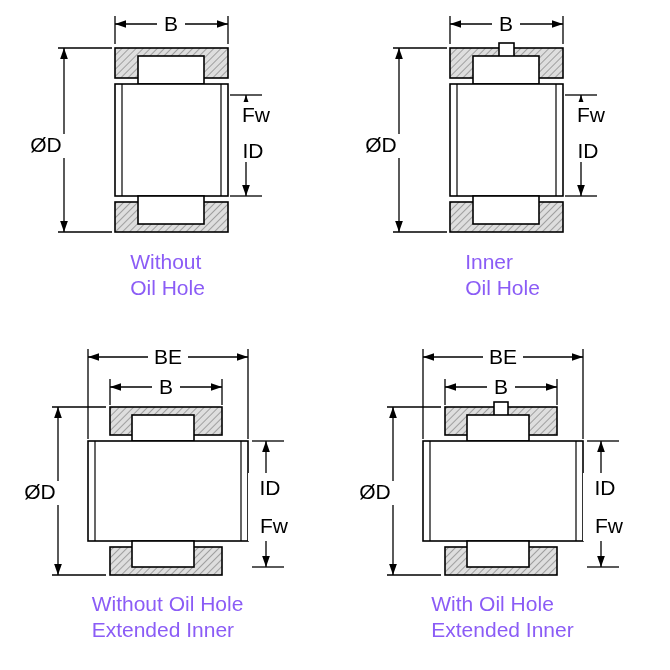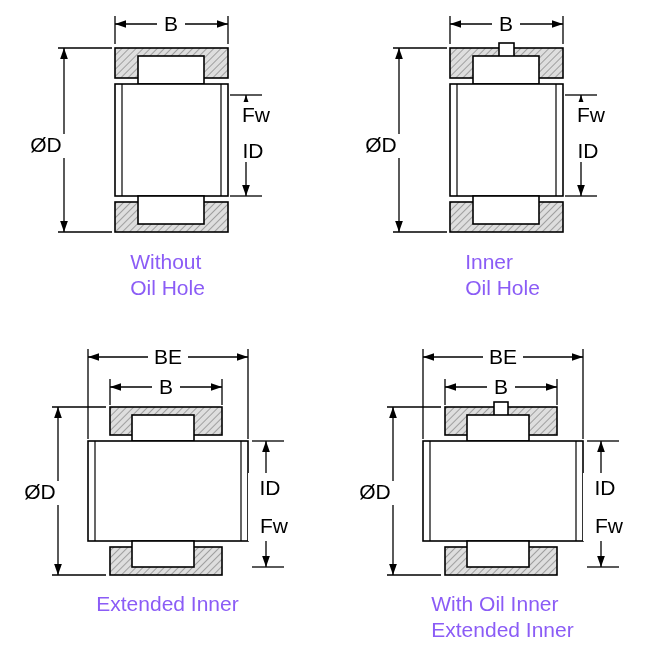--- a/index.html
+++ b/index.html
@@ -157,20 +157,21 @@
       <g>
         <line class="thin" x1="252" y1="106" x2="284" y2="106"></line>
         <line class="thin" x1="252" y1="232" x2="284" y2="232"></line>
         <line class="thin" x1="266" y1="106" x2="266" y2="232" marker-start="url(#arr)" marker-end="url(#arr)"></line>
         <rect class="mask" x="248" y="138" width="52" height="68"></rect>
         <text class="dim" x="270" y="160" text-anchor="middle">ID</text>
         <text class="dim" x="274" y="198" text-anchor="middle">Fw</text>
       </g>
     </svg>
     <figcaption class="caption">
+      <div>Without Oil Hole</div>
       <div>Extended Inner</div>
     </figcaption>
   </figure>
 
   <figure class="cell">
     <svg class="diagram" width="335" height="252" viewBox="0 0 335 252">
       <g>
         <line class="thin" x1="88" y1="14" x2="88" y2="104"></line>
         <line class="thin" x1="248" y1="14" x2="248" y2="104"></line>
         <line class="thin" x1="88" y1="22" x2="248" y2="22" marker-start="url(#arr)" marker-end="url(#arr)"></line>
@@ -204,18 +205,18 @@
       <g>
         <line class="thin" x1="252" y1="106" x2="284" y2="106"></line>
         <line class="thin" x1="252" y1="232" x2="284" y2="232"></line>
         <line class="thin" x1="266" y1="106" x2="266" y2="232" marker-start="url(#arr)" marker-end="url(#arr)"></line>
         <rect class="mask" x="248" y="138" width="52" height="68"></rect>
         <text class="dim" x="270" y="160" text-anchor="middle">ID</text>
         <text class="dim" x="274" y="198" text-anchor="middle">Fw</text>
       </g>
     </svg>
     <figcaption class="caption">
-      <div>With Oil Inner</div>
+      <div>With Oil Hole</div>
       <div>Extended Inner</div>
     </figcaption>
   </figure>
 
 </div>
 
 </body></html>

